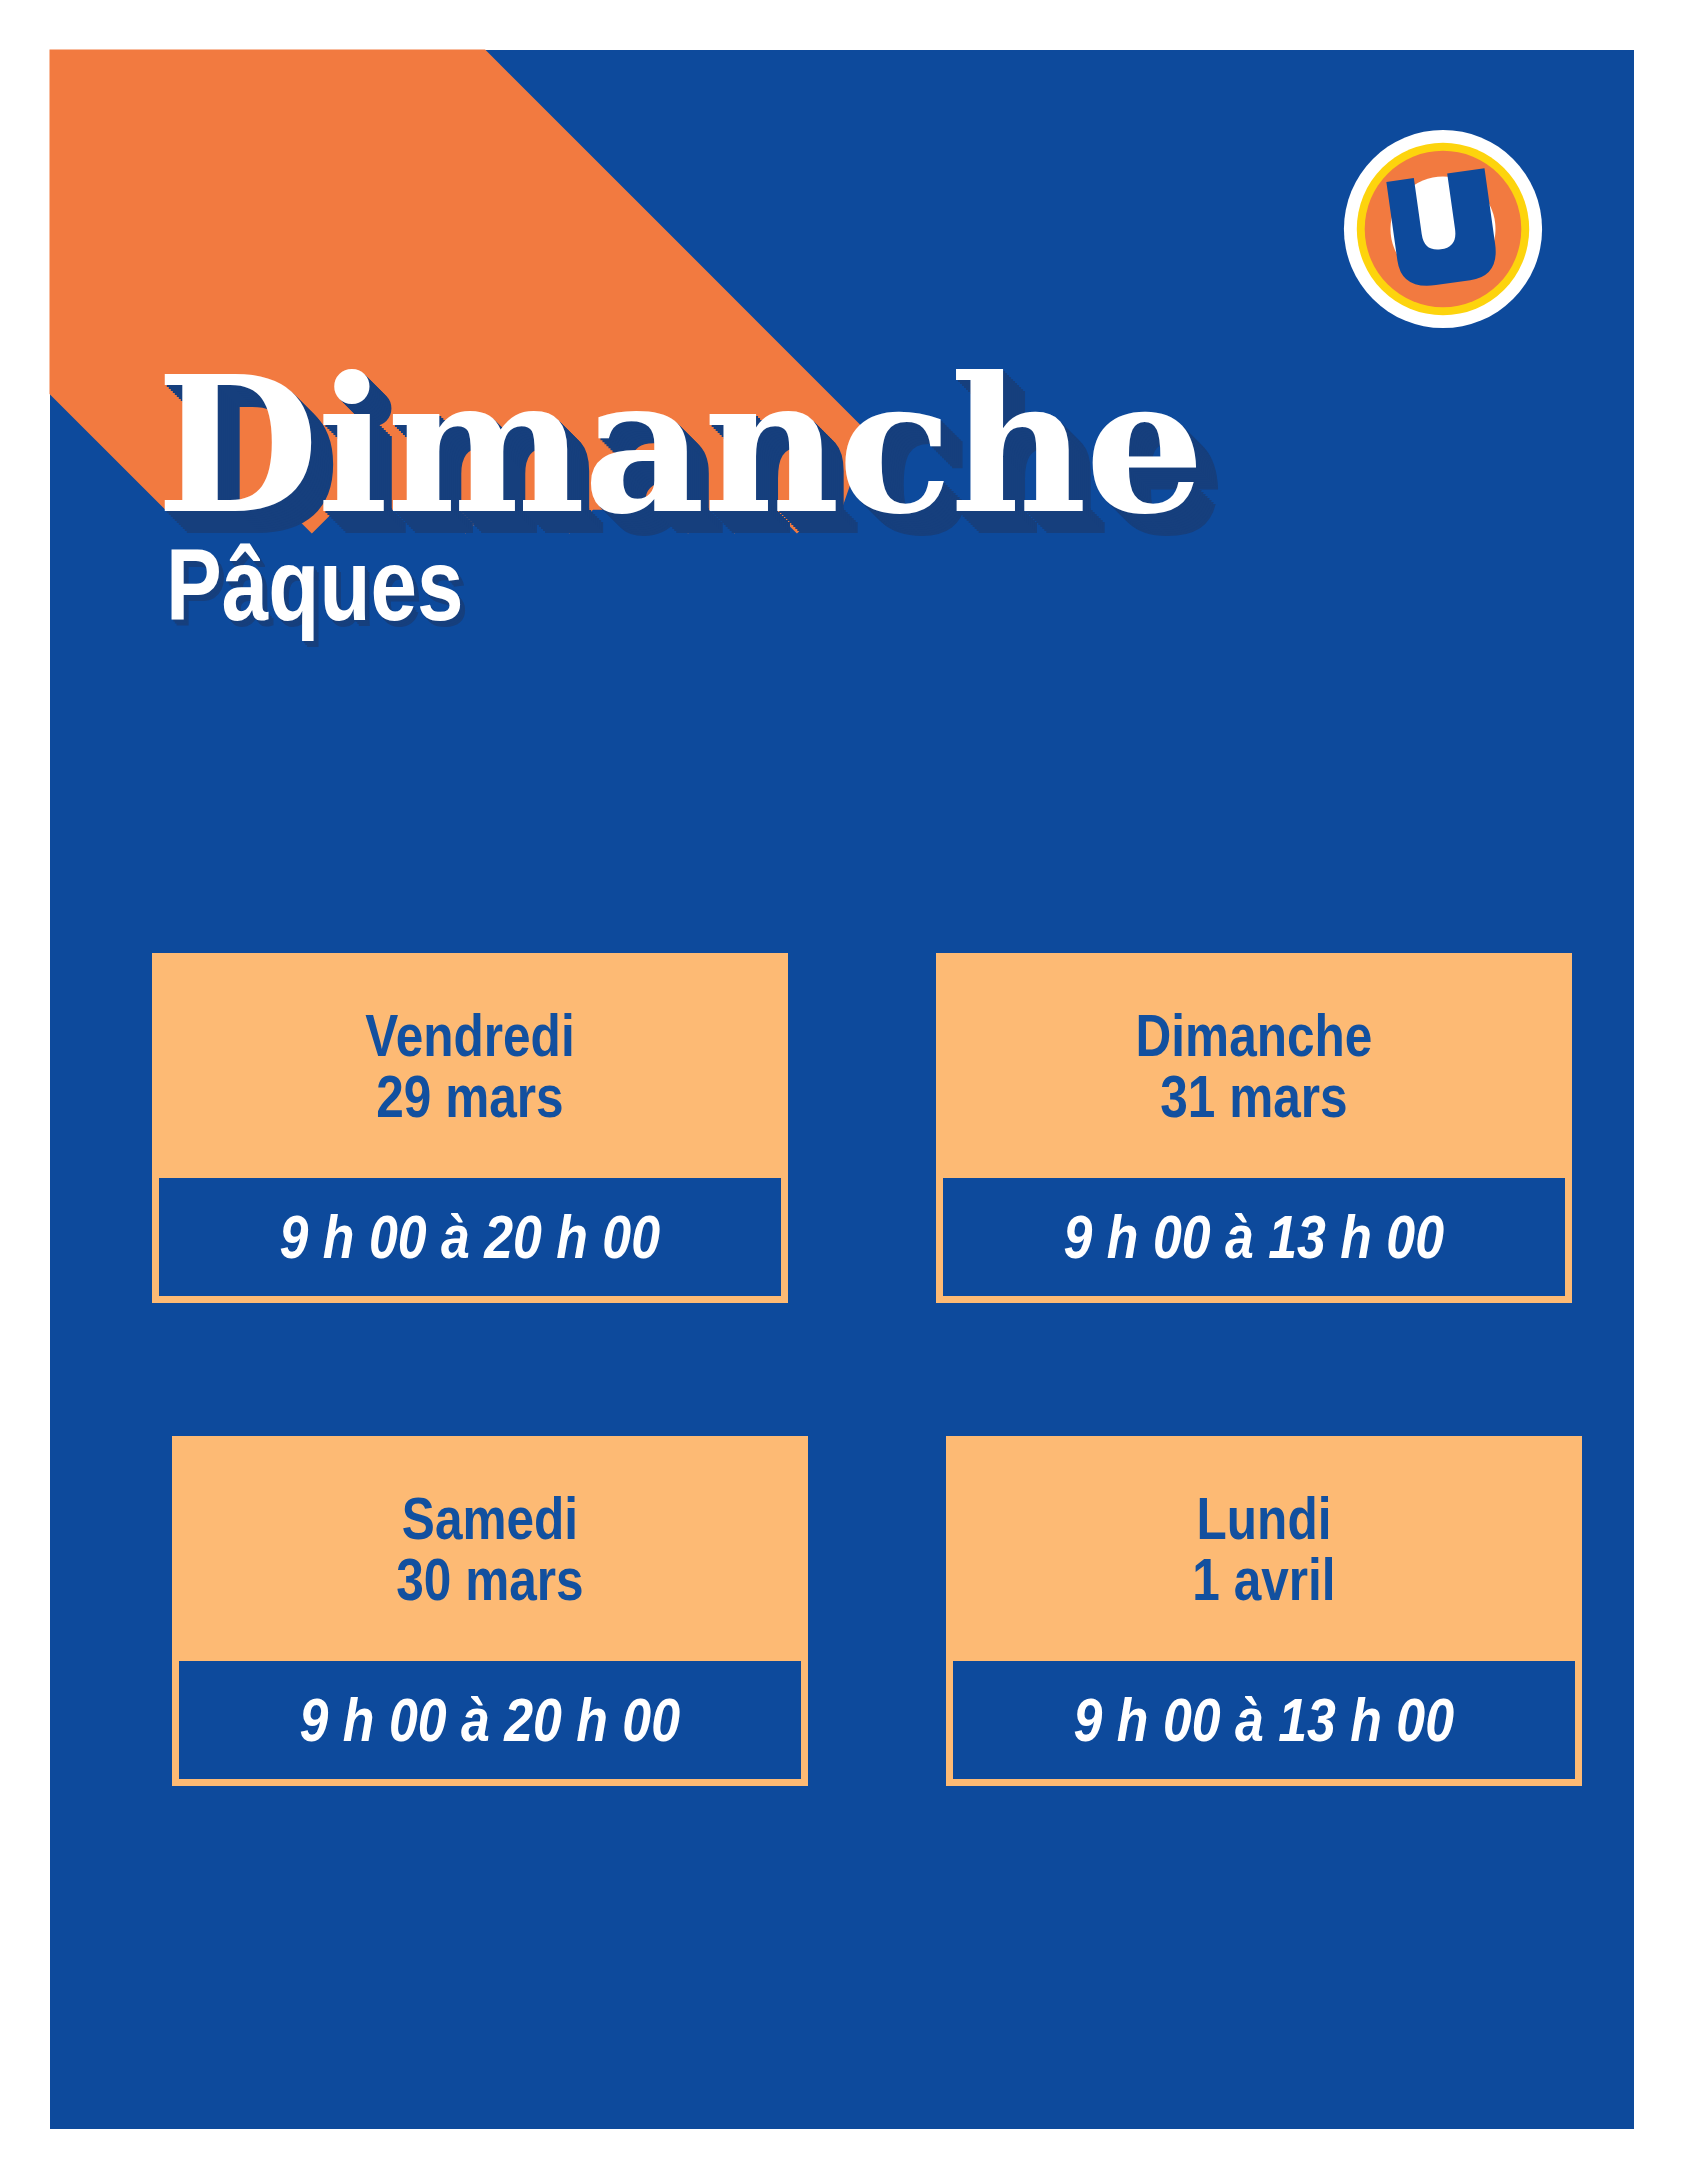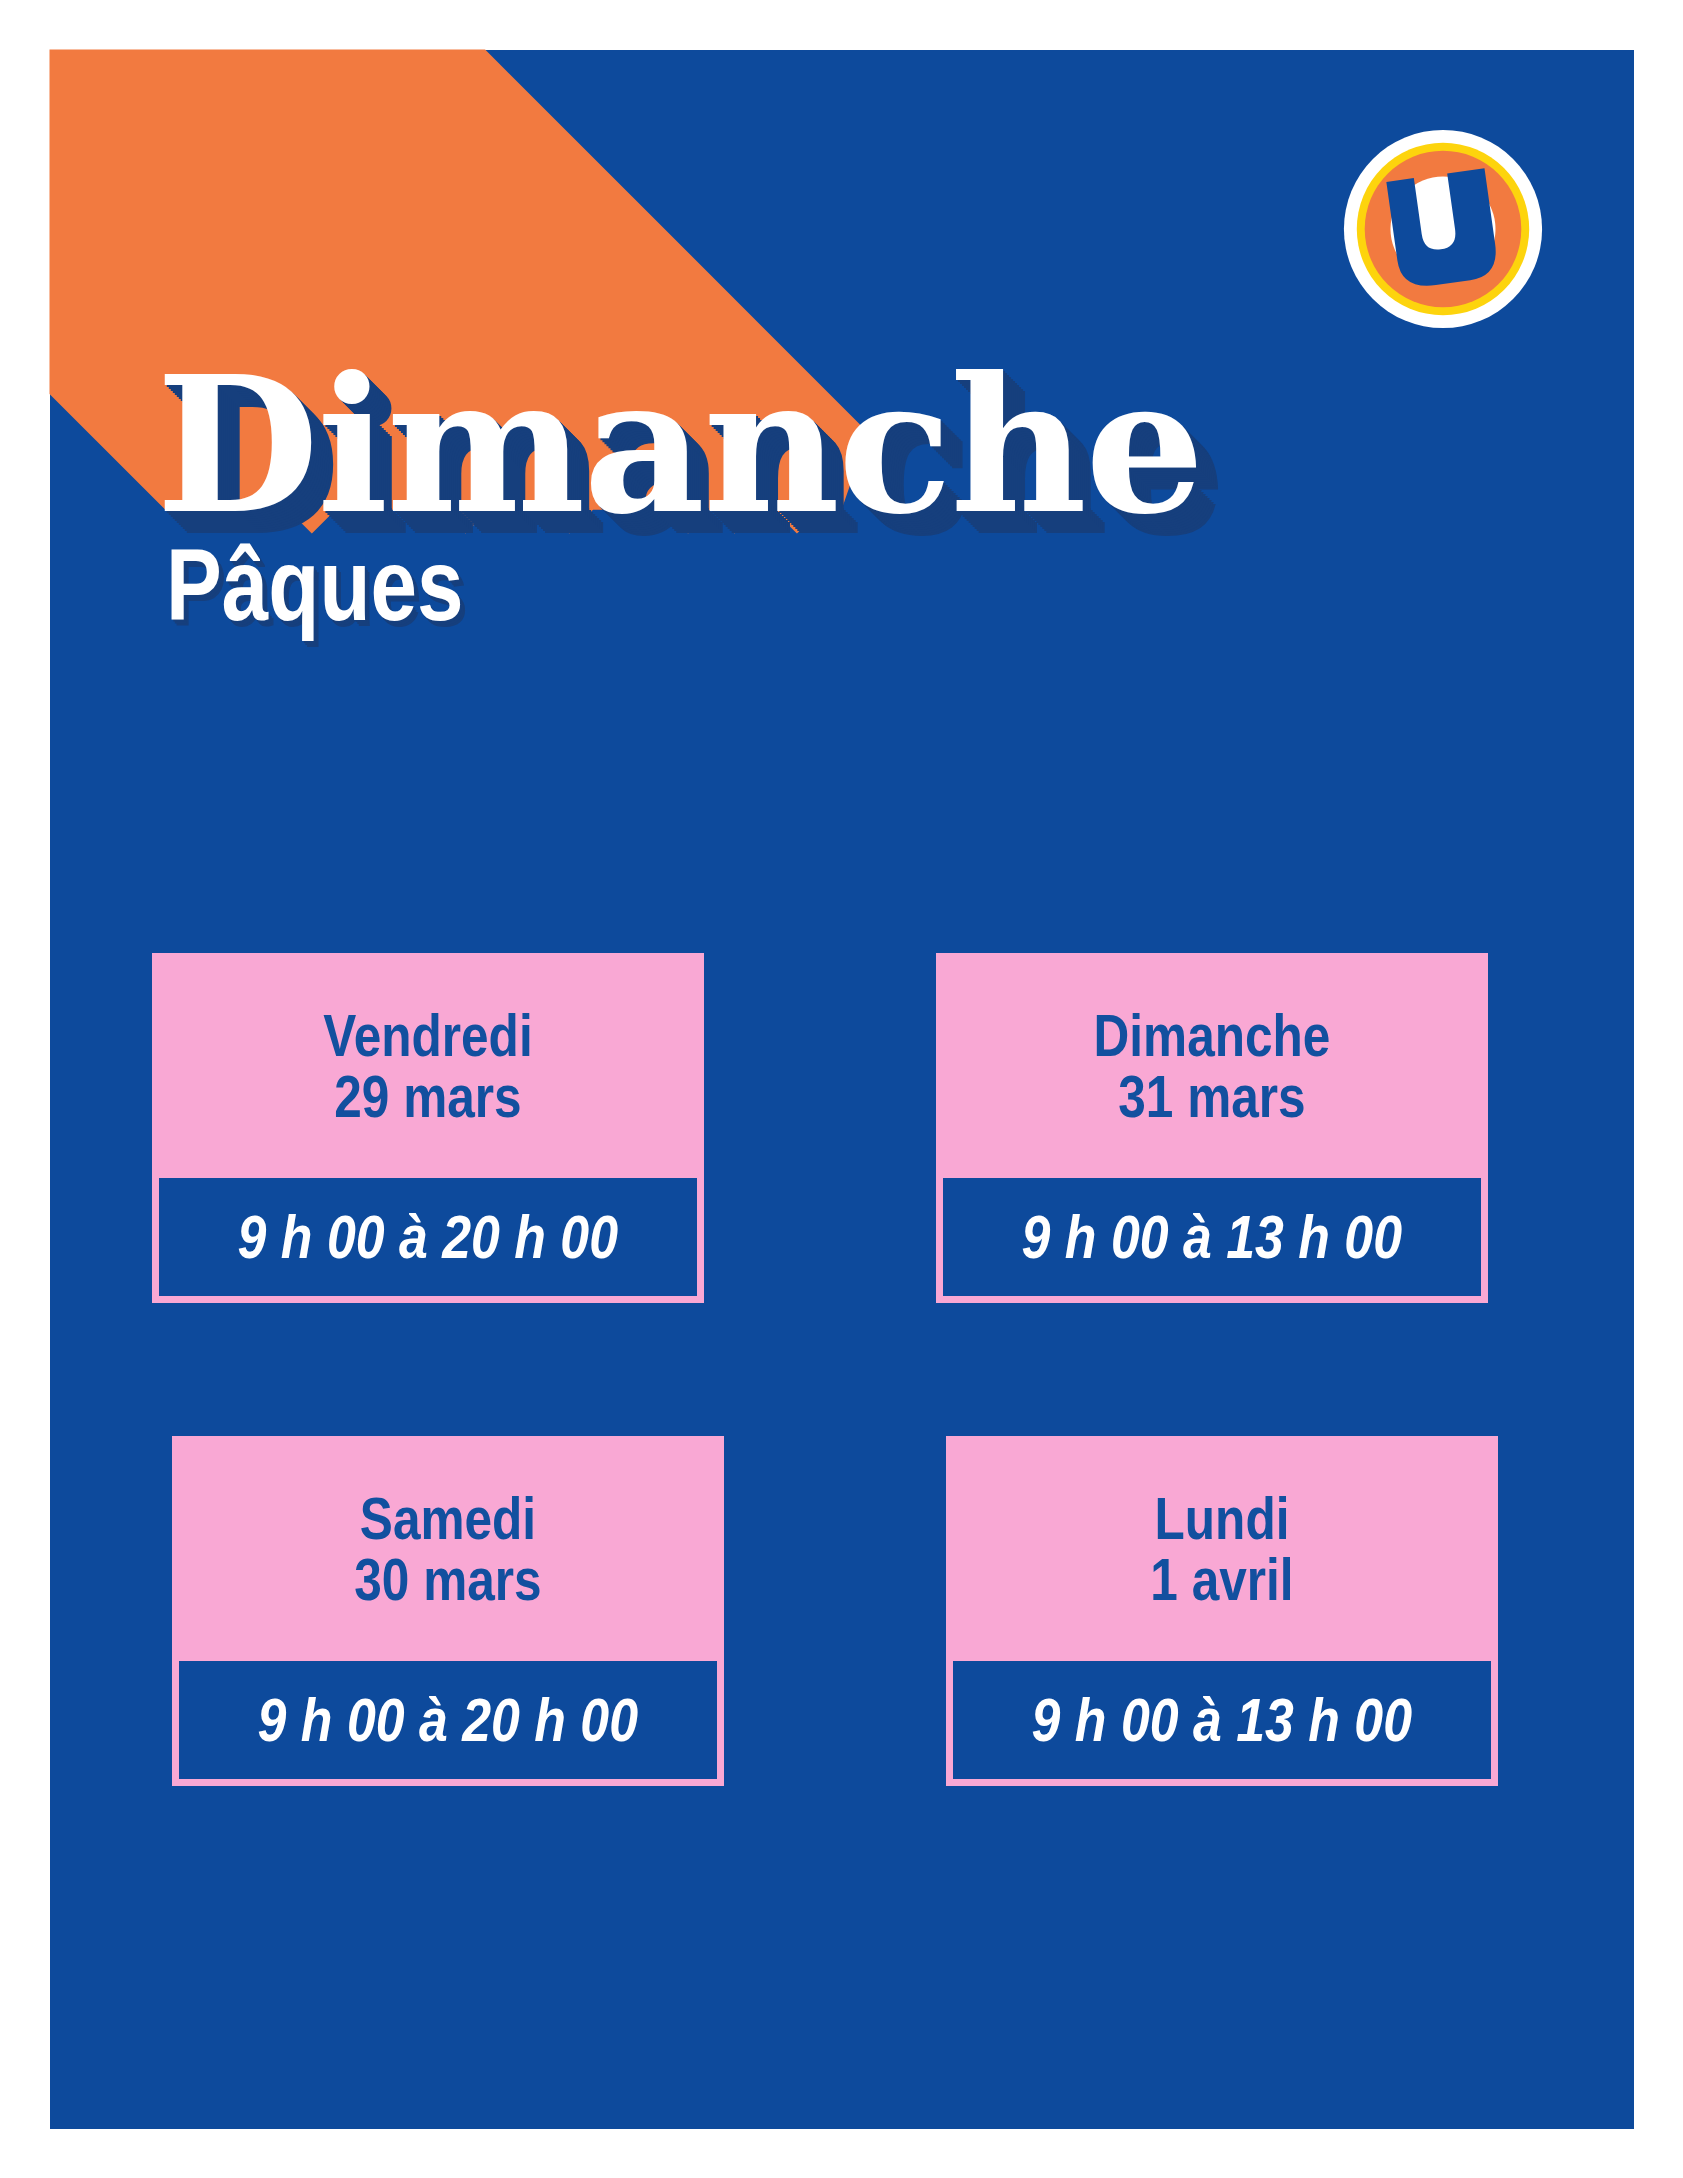--- a/index.html
+++ b/index.html
@@ -33,21 +33,21 @@
     position:absolute;left:166px;top:534px;
     font-size:102px;line-height:1;font-weight:bold;
     color:#ffffff;white-space:nowrap;
     transform:scaleX(0.82);transform-origin:left top;
     text-shadow:2px 2px var(--navy_shadow),4px 4px var(--navy_shadow),6px 6px var(--navy_shadow);
   }
   .logo{
     position:absolute;left:1334px;top:120px;width:218px;height:218px;
   }
   .card{
-    position:absolute;width:552px;height:350px;background:#f9a8d4;
+    position:absolute;width:636px;height:350px;background:#fdba74;
   }
   .card.pos-1{left:152px;top:953px;}
   .card.pos-2{left:936px;top:953px;}
   .card.pos-3{left:152px;top:1436px;margin-left:20px;}
   .card.pos-4{left:946px;top:1436px;}
   .day-block{
     position:absolute;top:53px;left:0;right:0;
     text-align:center;
     font-size:59px;line-height:61px;font-weight:bold;
     color:var(--day_text_blue,#12509f);

